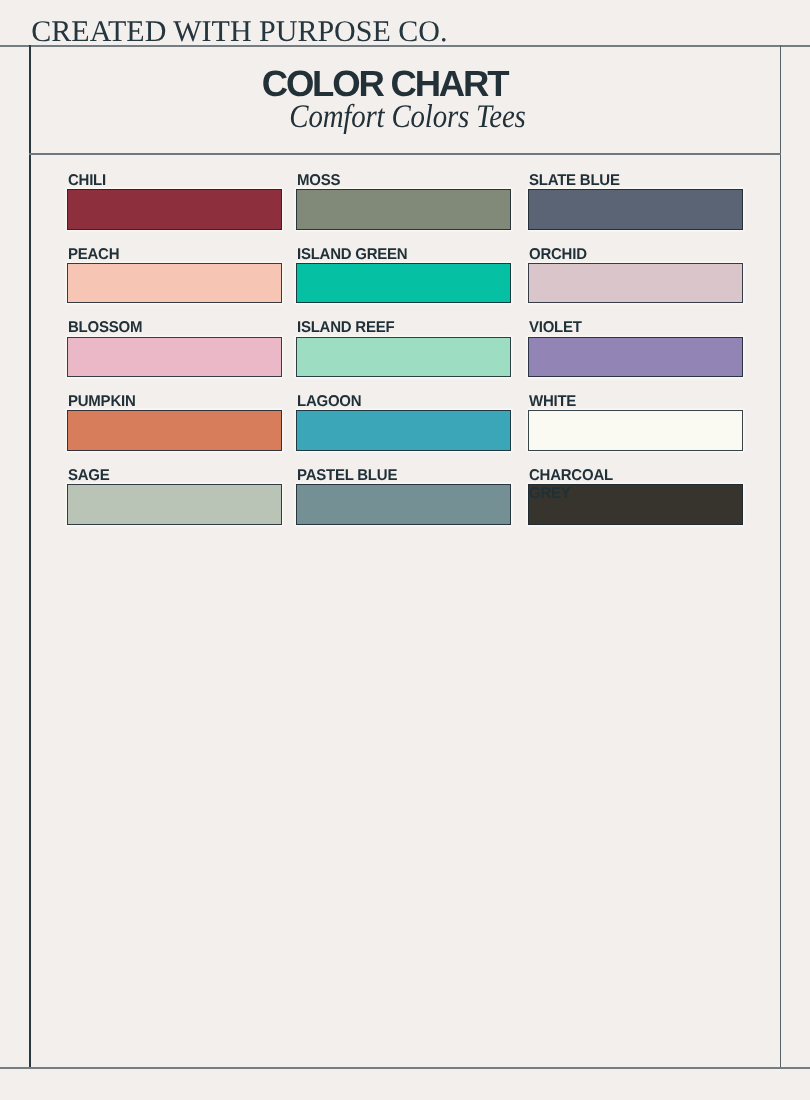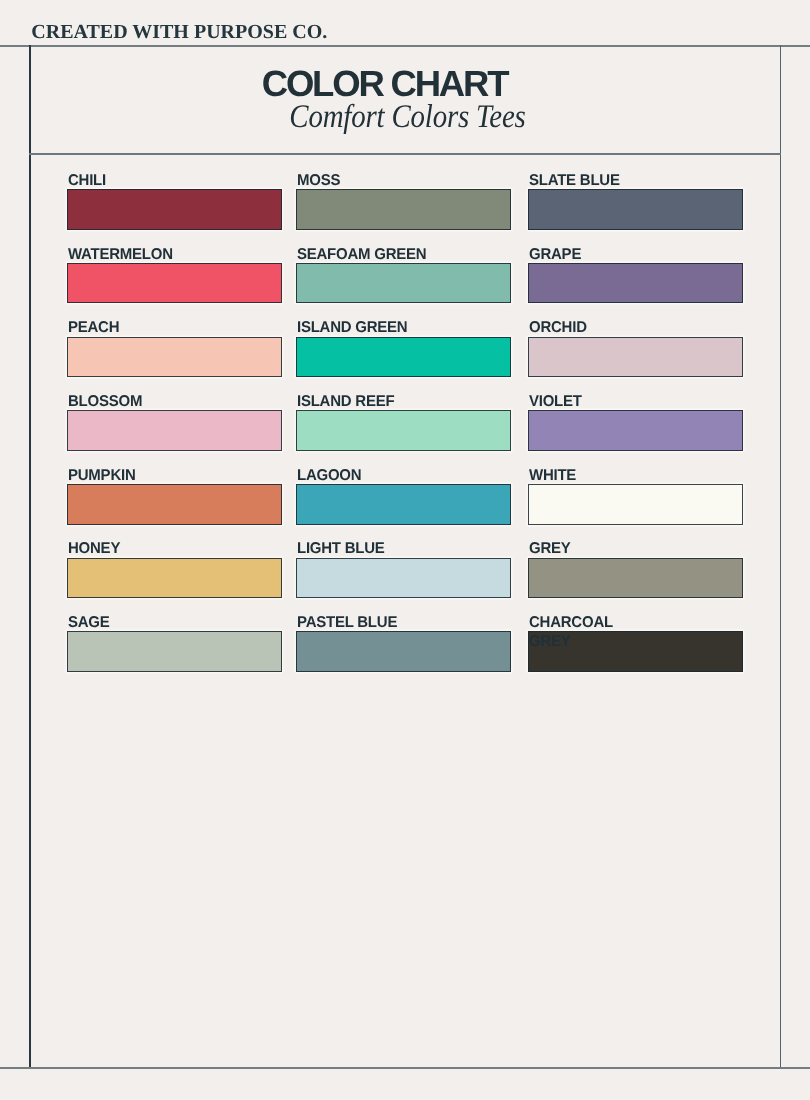--- a/index.html
+++ b/index.html
@@ -11,22 +11,22 @@
     -webkit-font-smoothing:antialiased;
     text-rendering:geometricPrecision;
     transform:translateZ(0);
   }
   .page { position:relative; width:810px; height:1100px; overflow:hidden; }
 
   
   .brand {
     position:absolute; left:31.3px; top:20px;
     font-family:"Liberation Serif", serif;
-    font-size:20px; letter-spacing:0px; line-height:24px;
-    color:#24363E; white-space:nowrap;font-weight:bold;
+    font-size:30px; letter-spacing:0px; line-height:24px;
+    color:#24363E; white-space:nowrap;
   }
 
   
   .rule-top    { position:absolute; left:0;      top:44.8px;   width:810px;   height:2px;      background:#747D82; }
   .rule-bottom { position:absolute; left:0;      top:1067px;   width:810px;   height:2px;      background:#747D82; }
   .vline-l     { position:absolute; left:29.4px; top:44.8px;   width:1.2px;   height:1024.2px; background:#2A3841; }
   .vline-r     { position:absolute; left:779.5px;top:44.8px;   width:1px;     height:1024.2px; background:#56626A; }
   .rule-head   { position:absolute; left:29.3px; top:153.3px;  width:751.4px; height:1.6px;    background:#6F787E; }
 
   
@@ -88,34 +88,20 @@
           <div class="label">MOSS</div>
           <div class="sw" style="background: rgb(129, 138, 121);"></div>
         </div>
         <div class="cell c2">
           <div class="label">SLATE BLUE</div>
           <div class="sw" style="background: rgb(91, 100, 117);"></div>
         </div>
       </div>
       <div class="row">
         <div class="cell c0">
-          <div class="label">WATERMELON</div>
-          <div class="sw" style="background: rgb(239, 83, 101);"></div>
-        </div>
-        <div class="cell c1">
-          <div class="label">SEAFOAM GREEN</div>
-          <div class="sw" style="background: rgb(128, 187, 172);"></div>
-        </div>
-        <div class="cell c2">
-          <div class="label">GRAPE</div>
-          <div class="sw" style="background: rgb(122, 107, 148);"></div>
-        </div>
-      </div>
-      <div class="row">
-        <div class="cell c0">
           <div class="label">PEACH</div>
           <div class="sw" style="background: rgb(246, 197, 179);"></div>
         </div>
         <div class="cell c1">
           <div class="label">ISLAND GREEN</div>
           <div class="sw" style="background: rgb(5, 192, 162);"></div>
         </div>
         <div class="cell c2">
           <div class="label">ORCHID</div>
           <div class="sw" style="background: rgb(218, 198, 202);"></div>
@@ -144,34 +130,20 @@
           <div class="label">LAGOON</div>
           <div class="sw" style="background: rgb(58, 166, 183);"></div>
         </div>
         <div class="cell c2">
           <div class="label">WHITE</div>
           <div class="sw" style="background: rgb(250, 250, 243);"></div>
         </div>
       </div>
       <div class="row">
         <div class="cell c0">
-          <div class="label">HONEY</div>
-          <div class="sw" style="background: rgb(228, 191, 118);"></div>
-        </div>
-        <div class="cell c1">
-          <div class="label">LIGHT BLUE</div>
-          <div class="sw" style="background: rgb(197, 219, 224);"></div>
-        </div>
-        <div class="cell c2">
-          <div class="label">GREY</div>
-          <div class="sw" style="background: rgb(148, 147, 131);"></div>
-        </div>
-      </div>
-      <div class="row">
-        <div class="cell c0">
           <div class="label">SAGE</div>
           <div class="sw" style="background: rgb(185, 196, 183);"></div>
         </div>
         <div class="cell c1">
           <div class="label">PASTEL BLUE</div>
           <div class="sw" style="background: rgb(117, 144, 149);"></div>
         </div>
         <div class="cell c2">
           <div class="label wrap">CHARCOAL GREY</div>
           <div class="sw" style="background: rgb(54, 52, 45);"></div>

